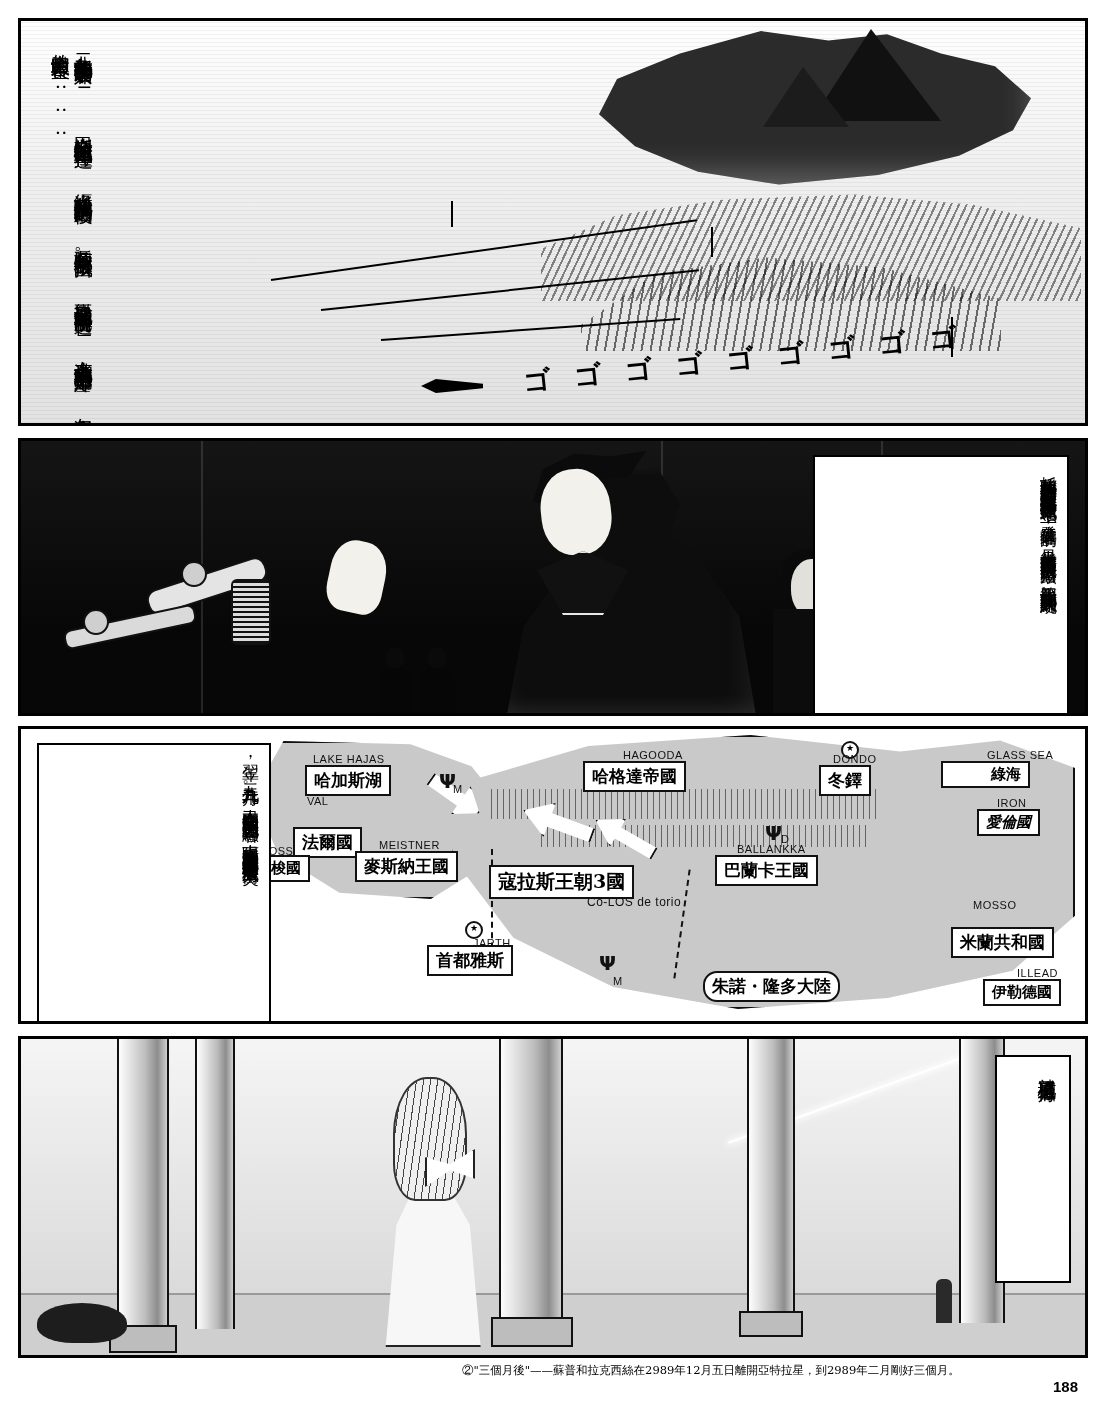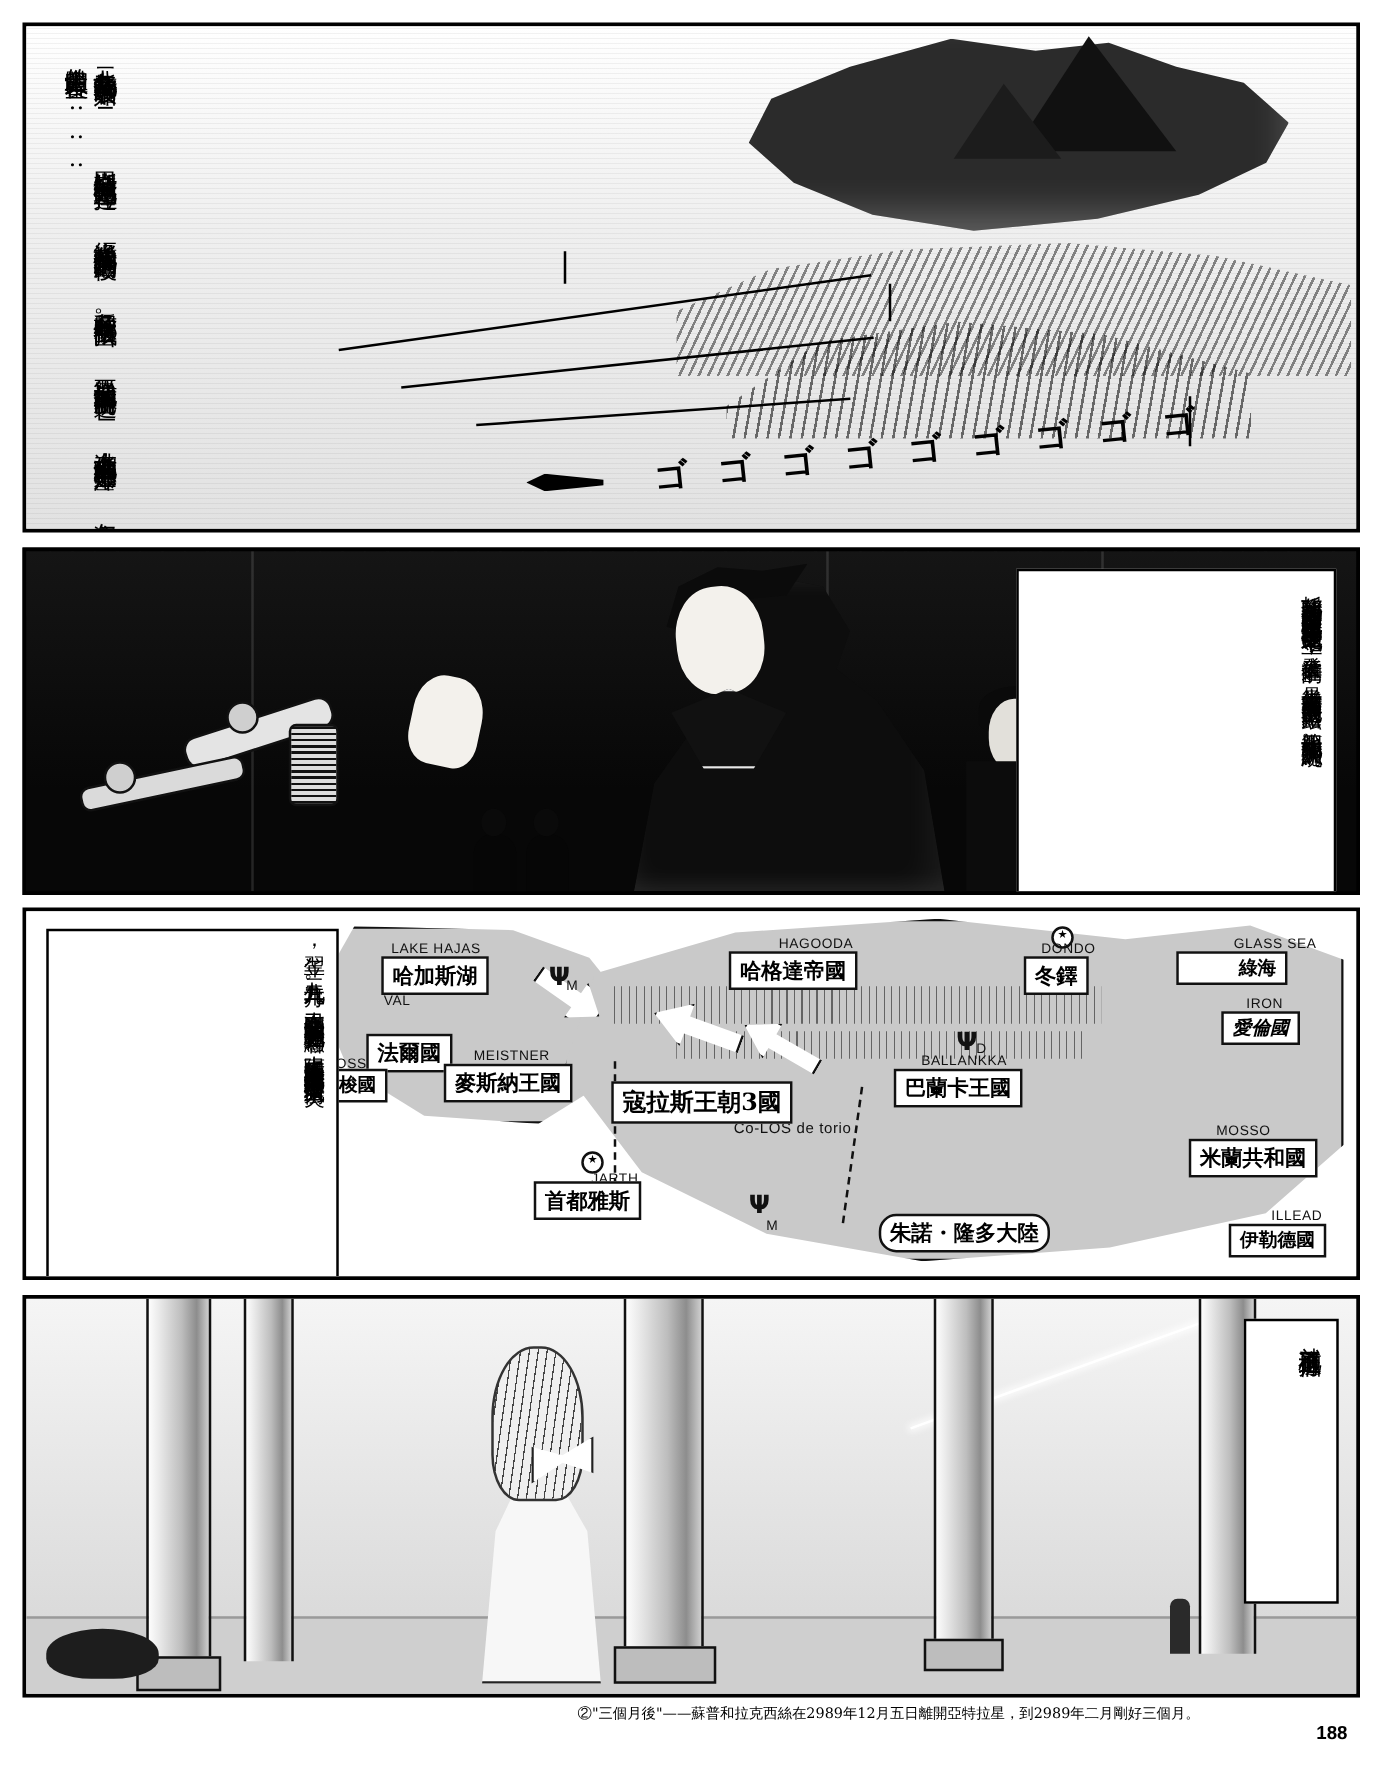--- a/index.html
+++ b/index.html
@@ -202,21 +202,21 @@
 
     <div class="cjk" style="left:284px;top:36px;">哈加斯湖</div>
     <div class="cjk" style="left:272px;top:78px;margin-top:20px;">法爾國</div>
     <div class="cjk sm" style="left:226px;top:126px;">摩梭國</div>
     <div class="cjk" style="left:334px;top:122px;">麥斯納王國</div>
     <div class="cjk" style="left:562px;top:32px;">哈格達帝國</div>
     <div class="cjk" style="left:798px;top:36px;">冬鐸</div>
     <div class="cjk sm" style="left:920px;top:32px;padding-left:48px;">綠海</div>
     <div class="cjk sm" style="left:956px;top:80px;font-style:italic;">愛倫國</div>
     <div class="cjk" style="left:694px;top:126px;">巴蘭卡王國</div>
-    <div class="cjk" style="left:930px;top:182px;">米蘭共和國</div>
+    <div class="cjk" style="left:930px;top:198px;">米蘭共和國</div>
     <div class="cjk" style="left:468px;top:136px;font-size:19px;">寇拉斯王朝3國</div>
     <div class="cjk" style="left:406px;top:216px;">首都雅斯</div>
     <div class="cjk" style="left:682px;top:242px;border-radius:14px;">朱諾・隆多大陸</div>
     <div class="cjk sm" style="left:962px;top:250px;">伊勒德國</div>
 
     <div class="vtext txtbox box" style="font-size:17px;width:214px;">翌年，二九八九年二月。本已存在於國家間的關係惡化更爲顯著。南太陽系朱諾的寇拉斯王朝與鄰國哈格達斯發生武力衝突。</div>
   </div>
 
   <div class="panel" id="p4">
     <div class="bg"></div>

